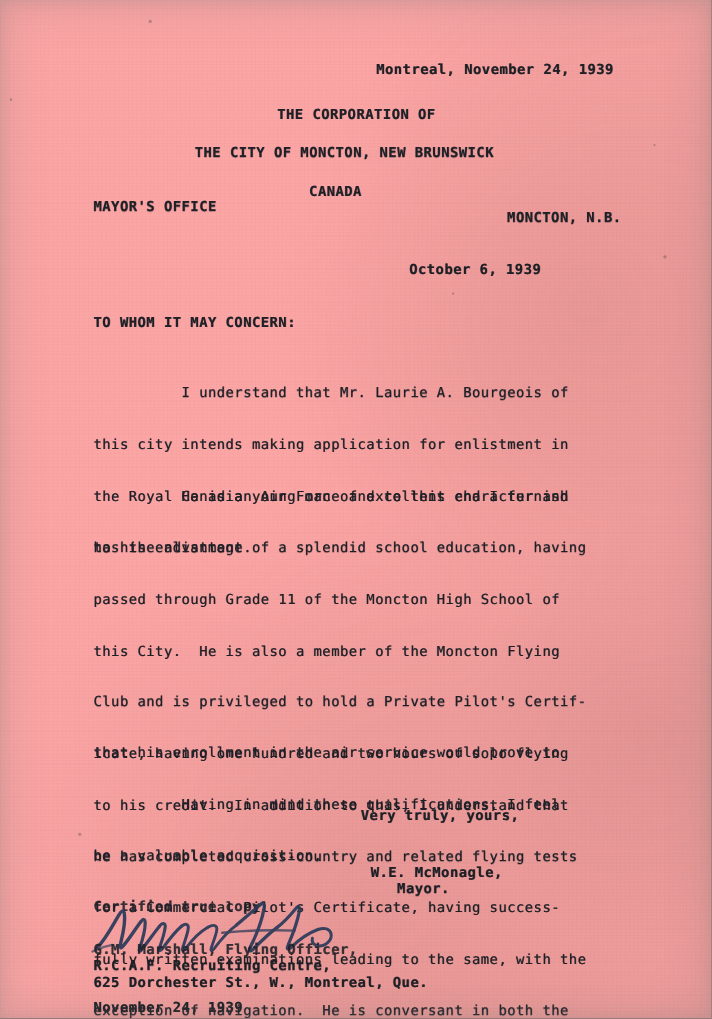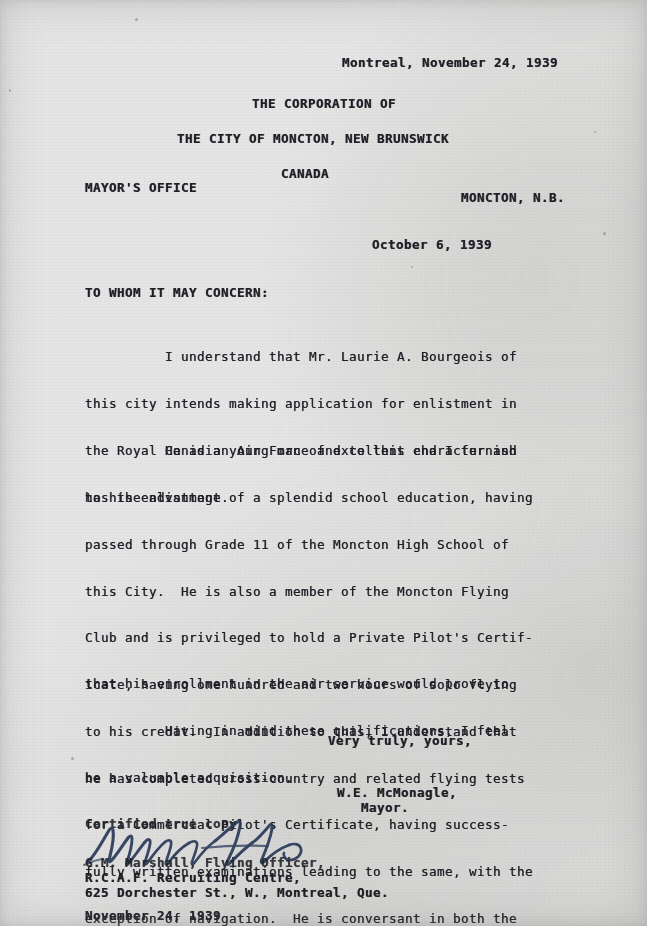--- a/index.html
+++ b/index.html
@@ -5,21 +5,21 @@
   html, body {
     margin: 0;
     padding: 0;
     background: #555;
   }
   .page {
     position: relative;
     width: 647px;
     height: 926px;
     overflow: hidden;
-    background: #e5e5e5;
+    background: #fca5a5;
     font-family: "DejaVu Sans Mono", "Liberation Mono", monospace;
     color: #23252b;
   }
   
   .grain {
     position: absolute;
     inset: 0;
     pointer-events: none;
     background:
       radial-gradient(ellipse 55% 40% at 18% 12%, rgba(255,255,255,0.55), rgba(255,255,255,0) 70%),

